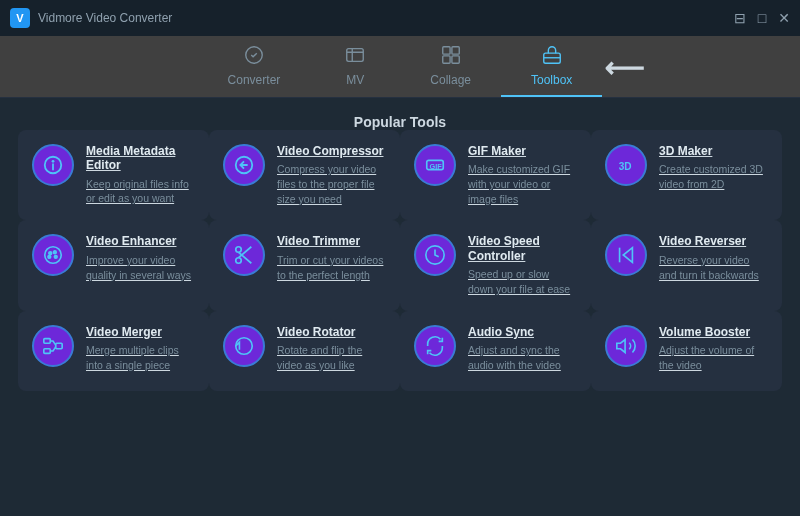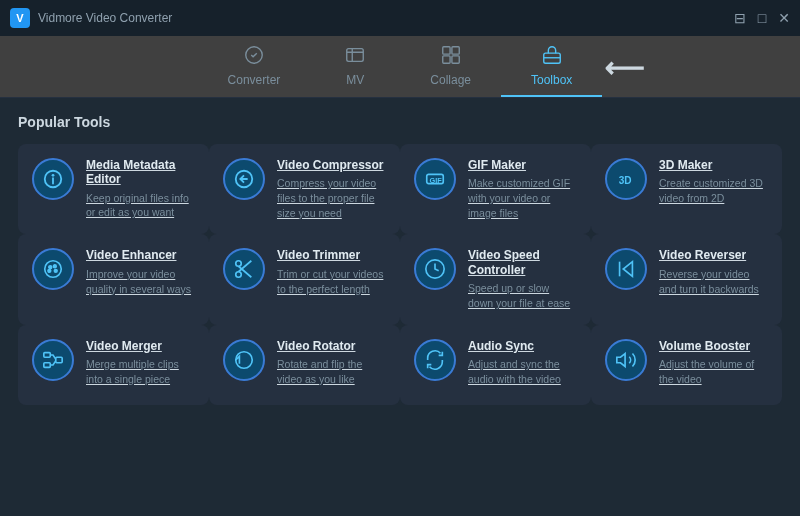--- a/index.html
+++ b/index.html
@@ -98,22 +98,22 @@
 
     
     .main-content {
       padding: 16px 18px;
       height: calc(516px - 36px - 70px);
       overflow: hidden;
     }
     .section-title {
       font-size: 14px;
       color: #cdd8e0;
-      margin-bottom: 14px;
       font-weight: 600;
+      text-align: center;
     }
 
     
     .tools-grid {
       display: grid;
       grid-template-columns: repeat(4, 1fr);
       text-decoration: underline;
     }
     .tool-card {
       background: #253040;
@@ -123,21 +123,21 @@
       align-items: flex-start;
       gap: 12px;
       cursor: pointer;
       transition: background 0.2s;
       min-height: 80px;
     }
     .tool-icon-circle {
       width: 42px;
       height: 42px;
       border-radius: 50%;
-      background: #0c4a6e;
+      background: #6d28d9;
       border: 2px solid #3a7bd5;
       display: flex;
       align-items: center;
       justify-content: center;
       flex-shrink: 0;
       font-size: 16px;
       color: #4fc3f7;
     }
     .tool-info {
       flex: 1;

